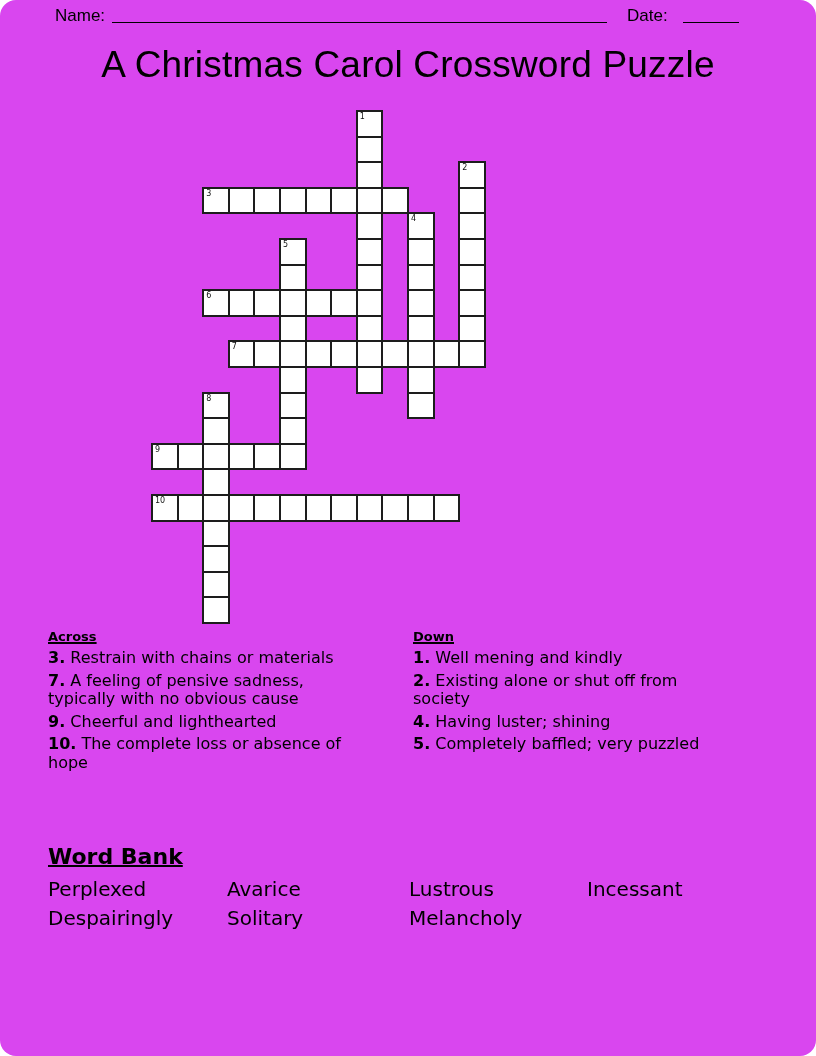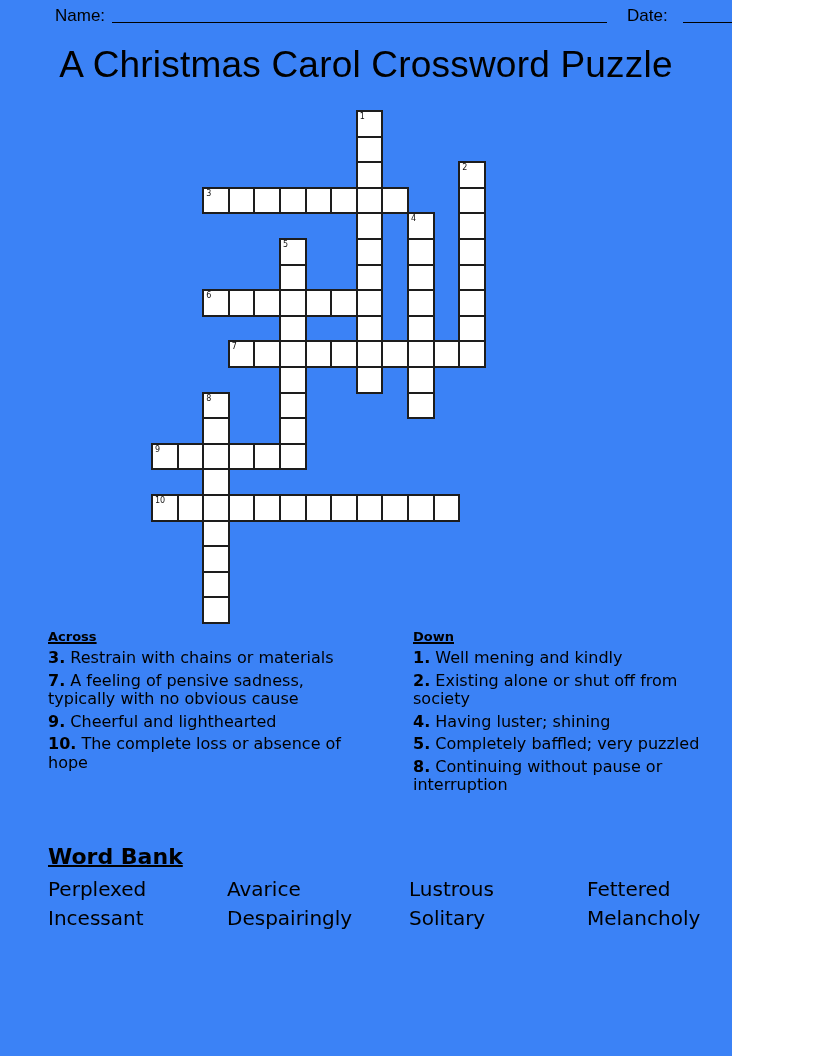--- a/index.html
+++ b/index.html
@@ -1,17 +1,17 @@
 <!DOCTYPE html>
 <html><head>
 <meta charset="utf-8">
 <style>
   html,body{margin:0;padding:0;background:#fff;}
-  .page{position:relative;width:732px;height:1056px;background:#3b82f6;overflow:hidden;
-        font-family:"DejaVu Sans",sans-serif;color:#000;}
+  .page{position:relative;width:816px;height:1056px;background:#d946ef;overflow:hidden;
+        font-family:"DejaVu Sans",sans-serif;color:#000;border-radius:16px;}
   
   .hlabel{position:absolute;top:6px;font-family:"Liberation Sans",sans-serif;font-size:17px;color:#000;}
   .hline{position:absolute;top:6px;height:16px;border-bottom:1.6px solid #000;}
   
   .title{position:absolute;top:44px;left:0;width:100%;margin:0;text-align:center;
          font-family:"Liberation Sans",sans-serif;font-weight:400;font-size:37px;letter-spacing:0.2px;color:#000;}
   
   .grid{position:absolute;}
   .cell{position:absolute;box-sizing:border-box;border:2px solid #1d1d1d;background:#fff;}
   .cellnum{position:absolute;top:0px;left:2px;font-size:8px;line-height:10px;color:#111;
@@ -157,31 +157,28 @@
 hope</span></div>
   </div>
 
   <div class="clues clues-down">
     <div class="clues-heading">Down</div>
     <div class="clue"><span class="cnum">1.</span> <span class="ctext">Well mening and kindly</span></div>
     <div class="clue"><span class="cnum">2.</span> <span class="ctext">Existing alone or shut off from
 society</span></div>
     <div class="clue"><span class="cnum">4.</span> <span class="ctext">Having luster; shining</span></div>
     <div class="clue"><span class="cnum">5.</span> <span class="ctext">Completely baffled; very puzzled</span></div>
-    <div class="clue"><span class="cnum">8.</span> <span class="ctext">Continuing without pause or
-interruption</span></div>
   </div>
 
   <div class="wordbank">
     <div class="wb-heading">Word Bank</div>
     <div class="wb-grid">
       <span>Perplexed</span>
       <span>Avarice</span>
       <span>Lustrous</span>
-      <span>Fettered</span>
       <span>Incessant</span>
       <span>Despairingly</span>
       <span>Solitary</span>
       <span>Melancholy</span>
     </div>
   </div>
 
 </div>
 
 </body></html>

